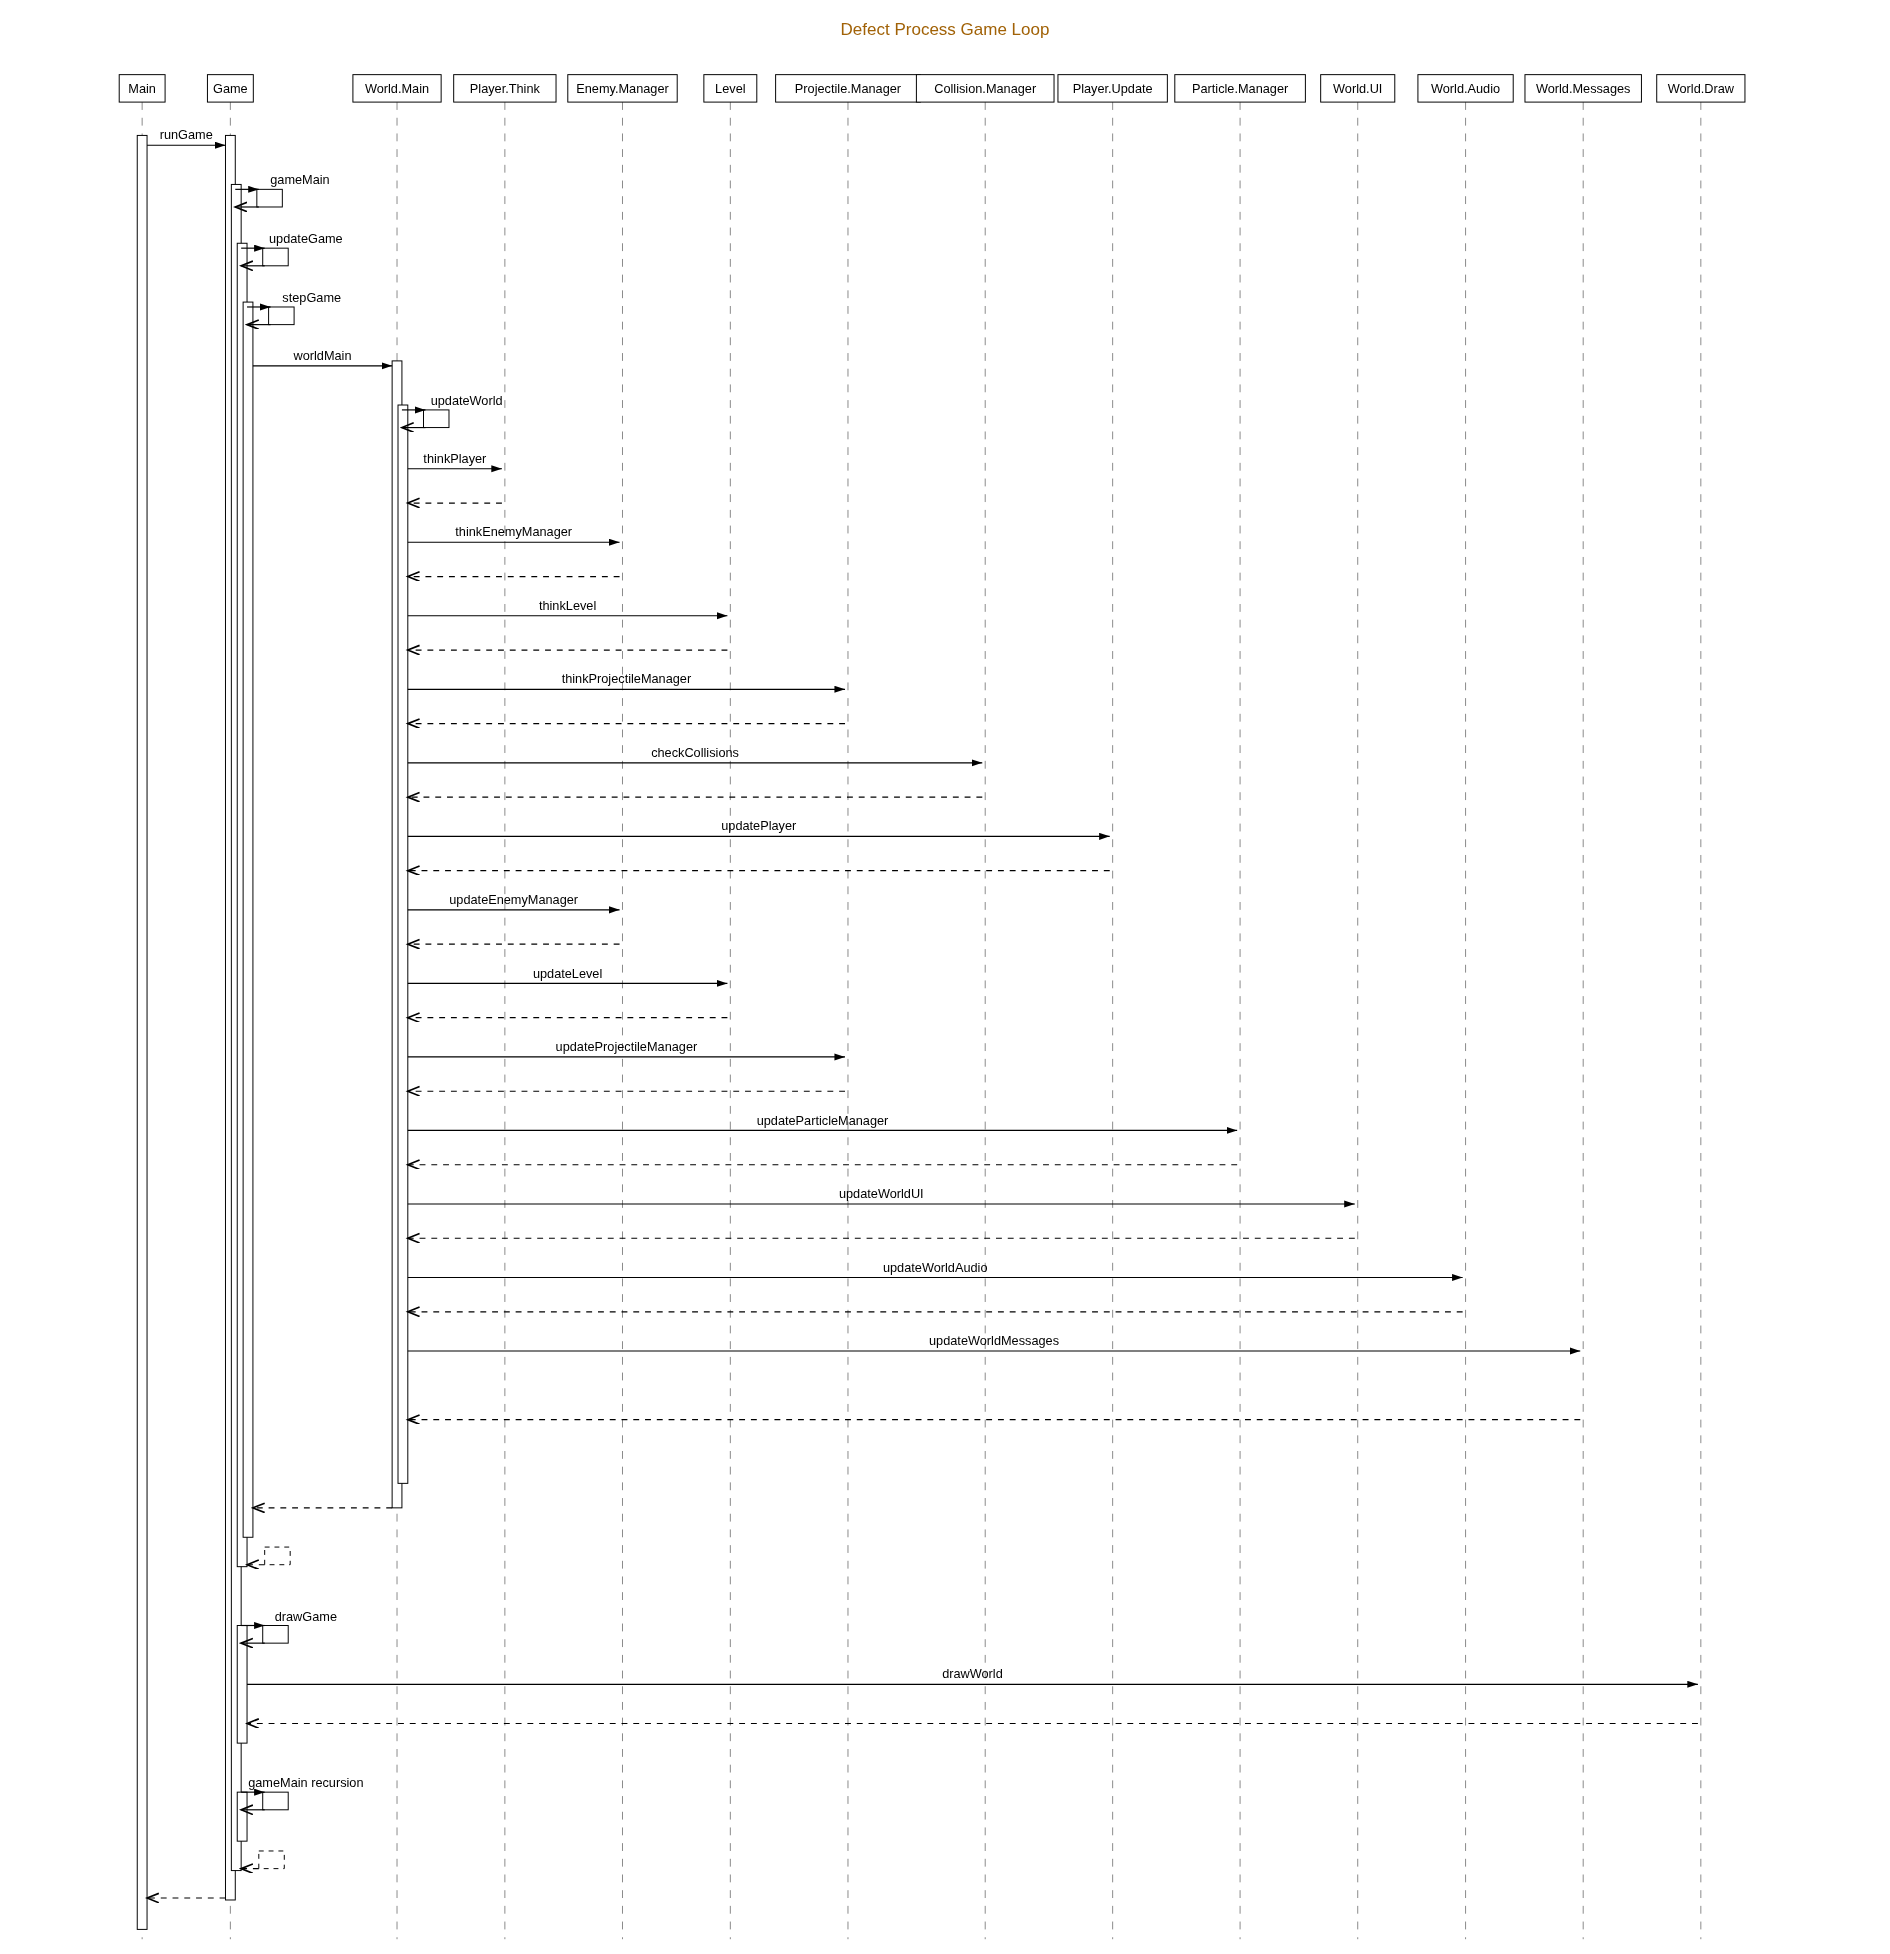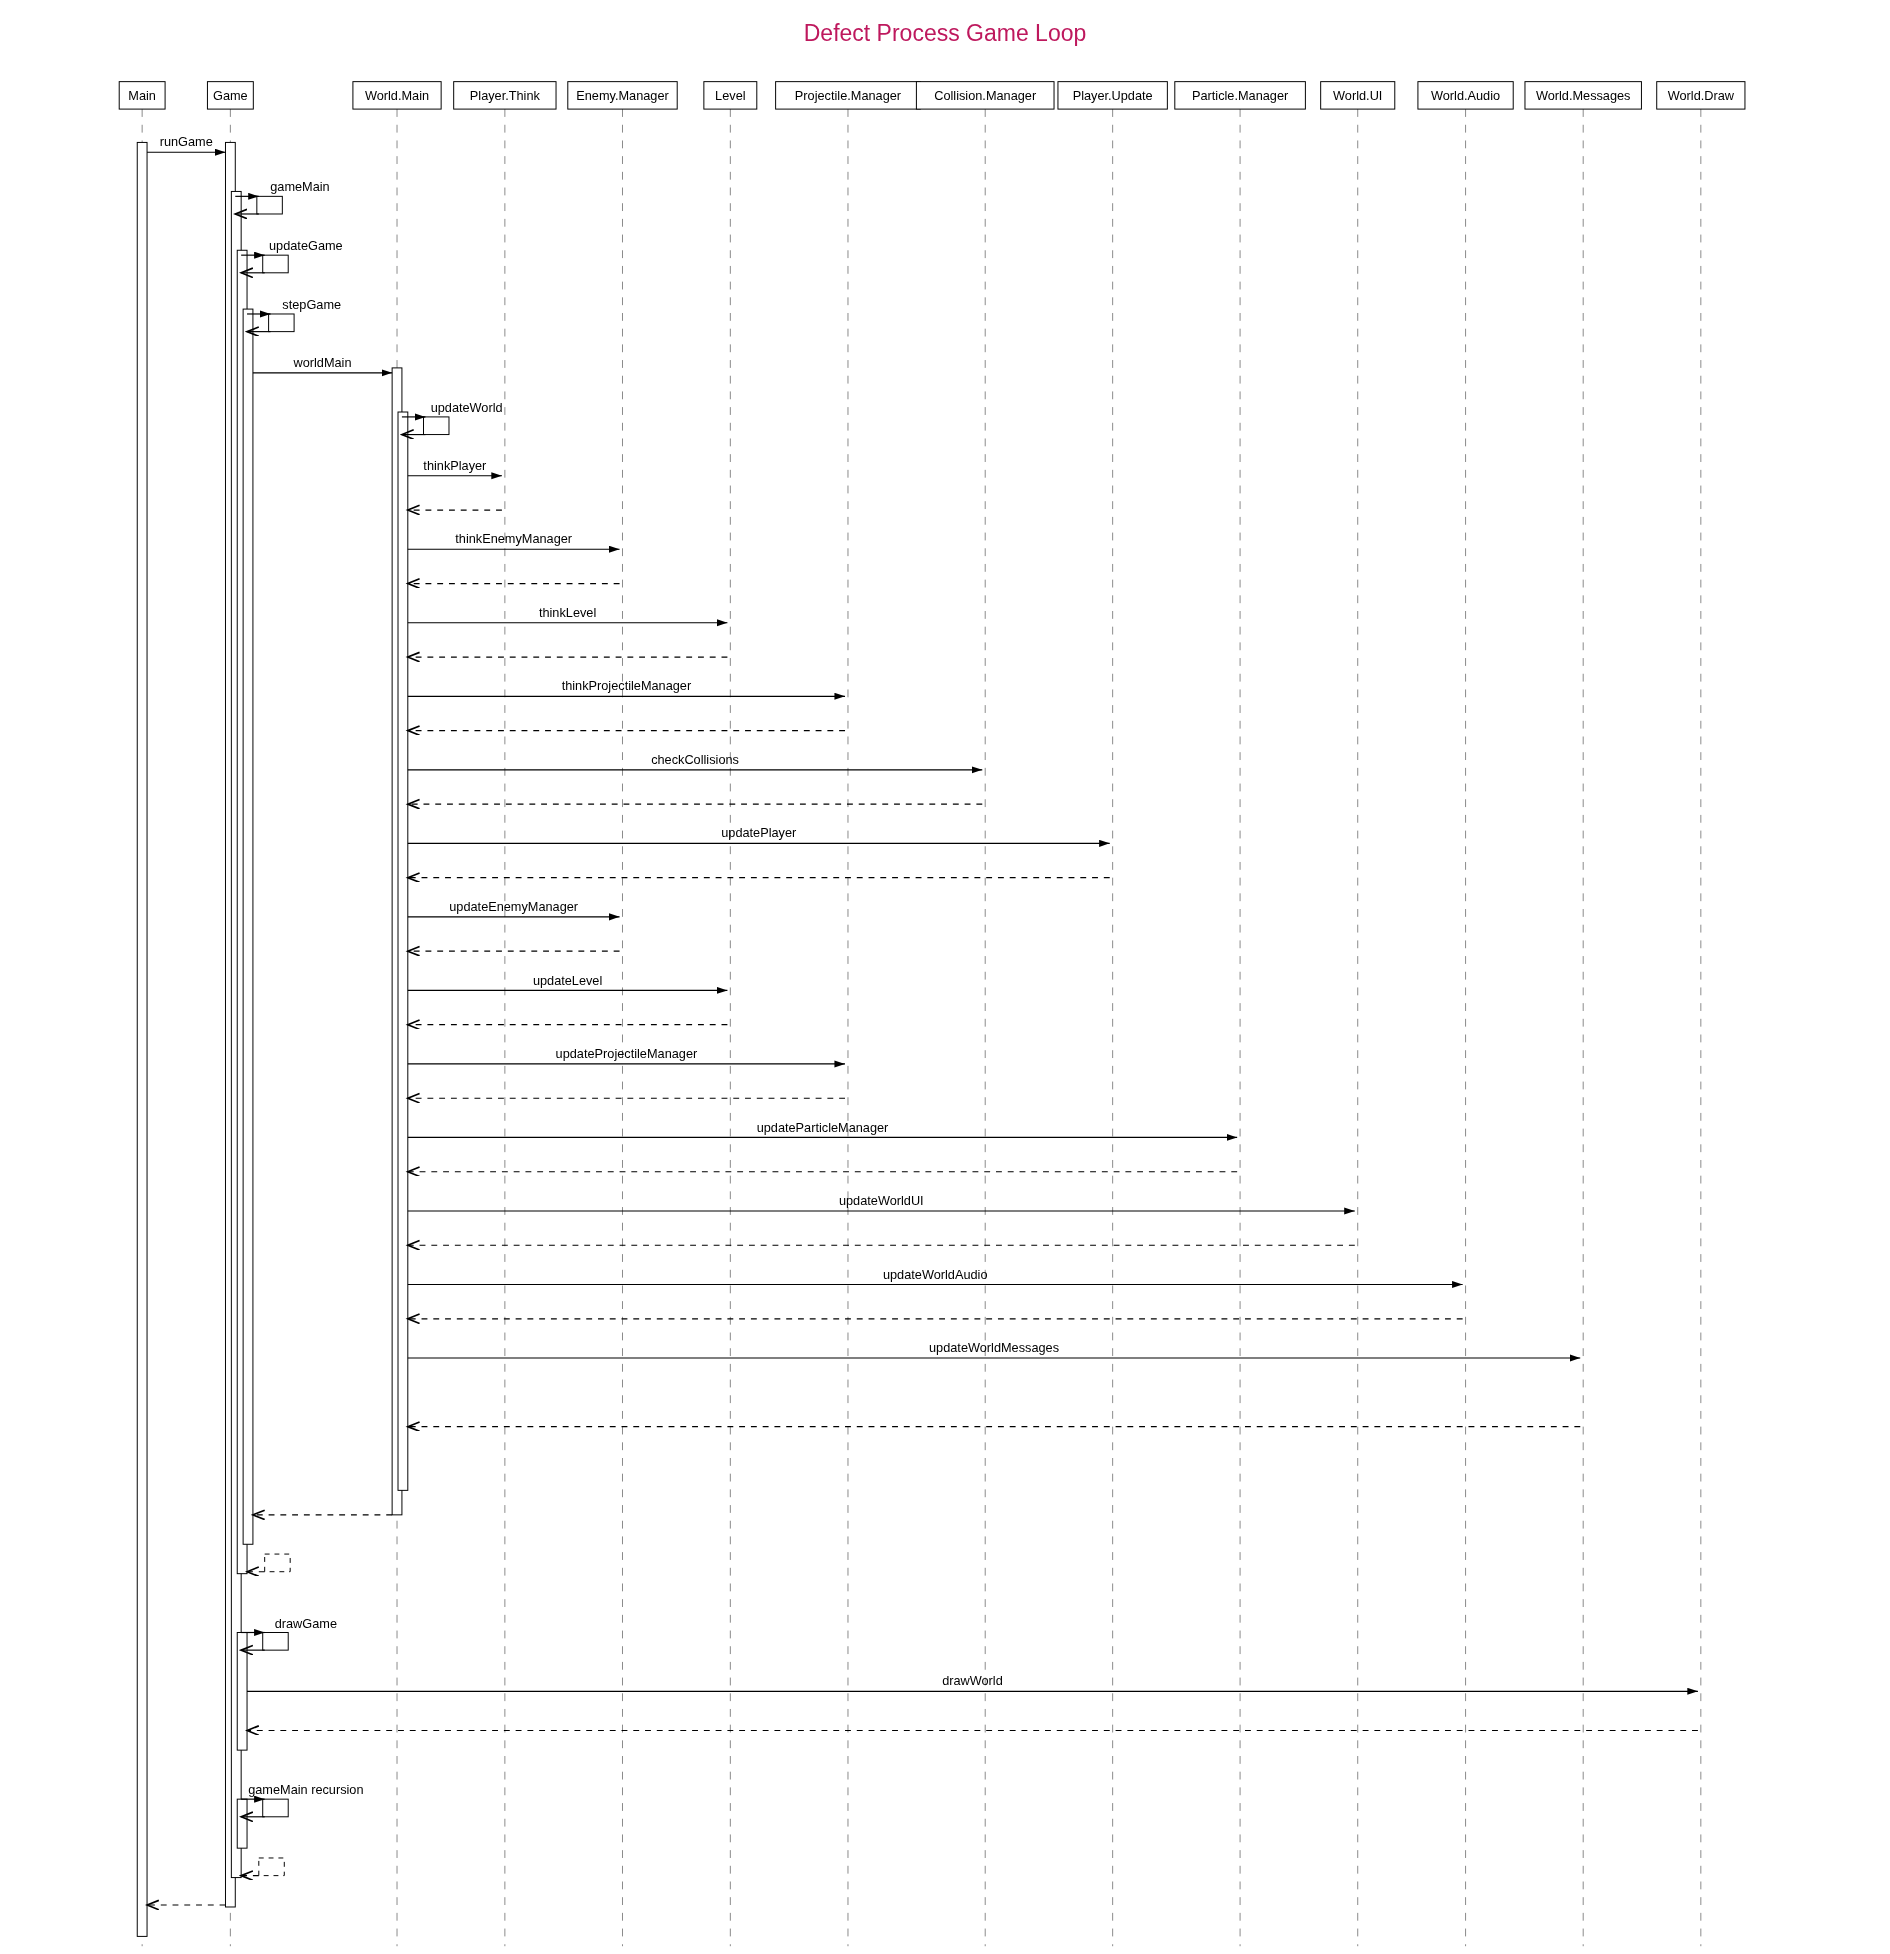--- a/index.html
+++ b/index.html
@@ -3,24 +3,24 @@
 <meta charset="utf-8">
 <style>
   body {
     margin: 0;
     padding: 19.6px;
     font-family: Arial, Helvetica, sans-serif;
     background: #fff;
   }
   #title {
     text-align: center;
-    font-size: 23px;
+    font-size: 17px;
     font-weight: 400;
     margin-bottom: 17.6px;
-    color: #be185d;
+    color: #a16207;
   }
   svg { display: block; }
   .participant-box {
     fill: #fff;
     stroke: #000;
     stroke-width: 1;
   }
   .participant-label {
     font-size: 13px;
     font-family: Arial, Helvetica, sans-serif;

